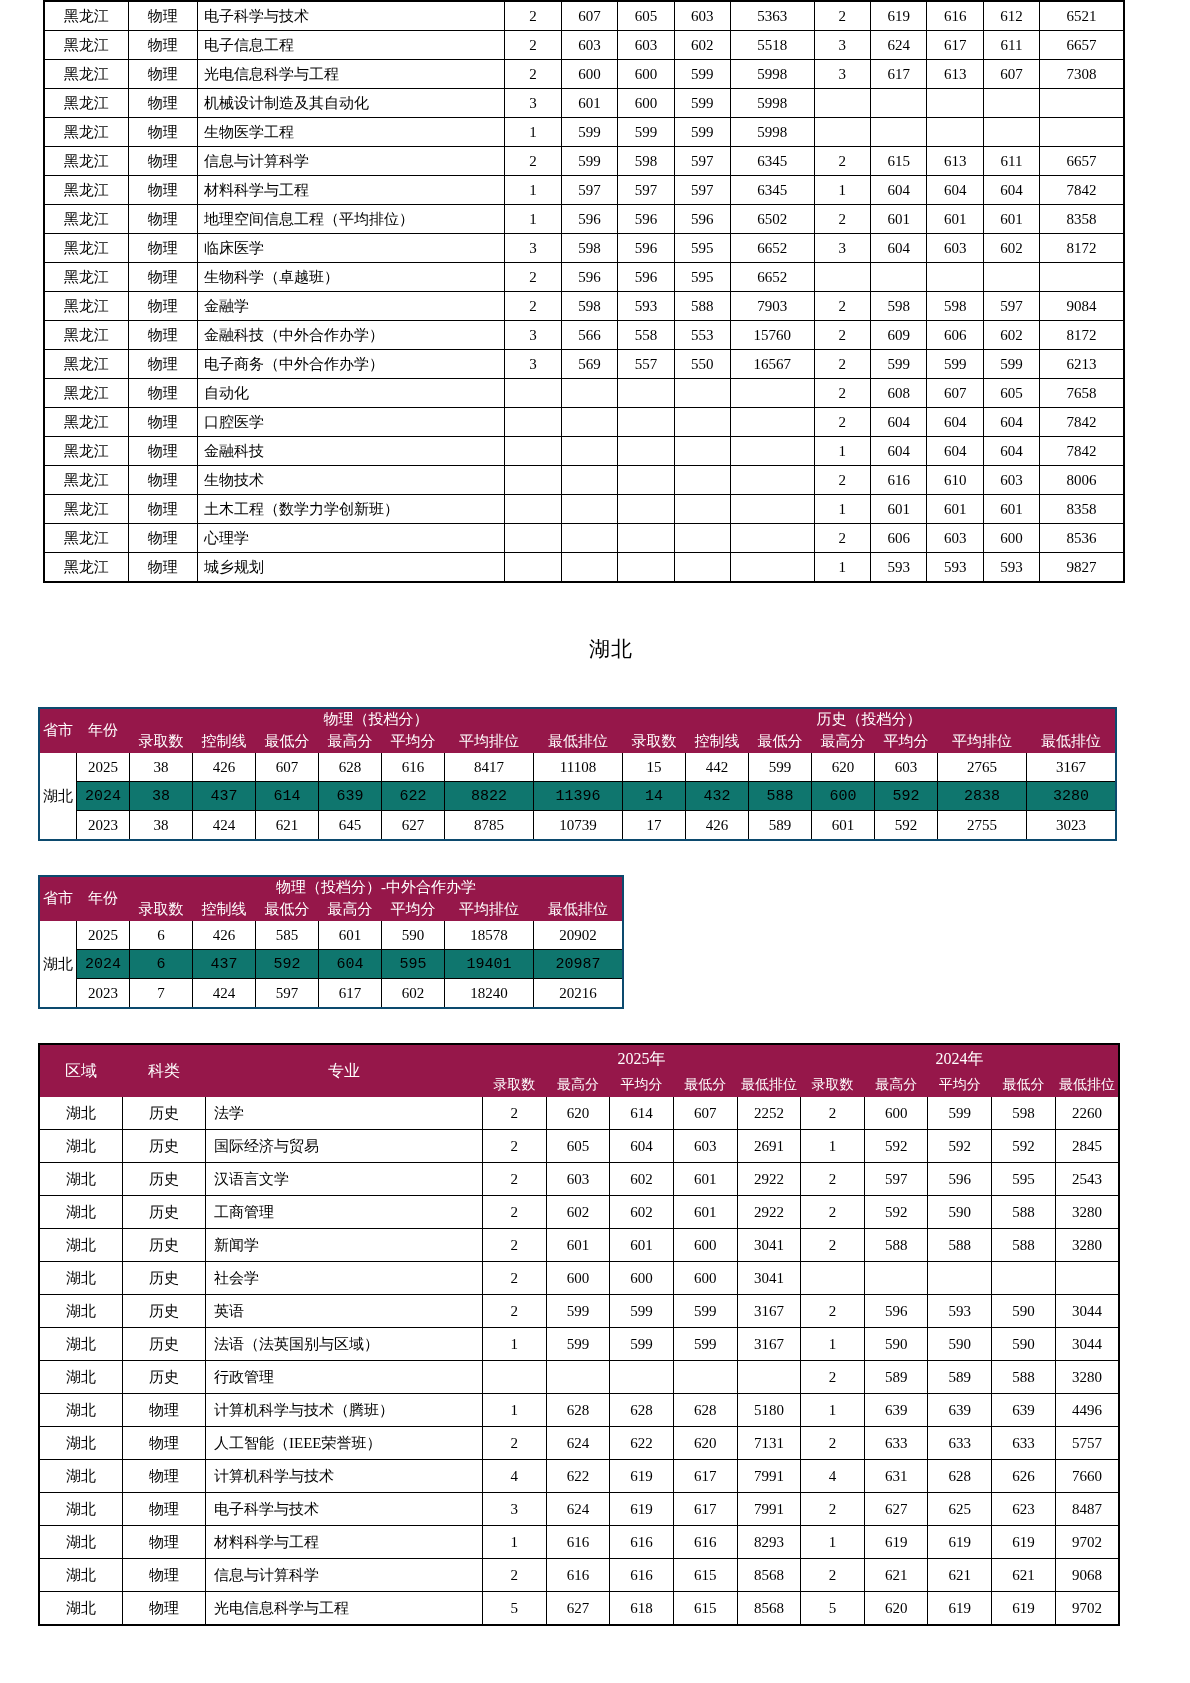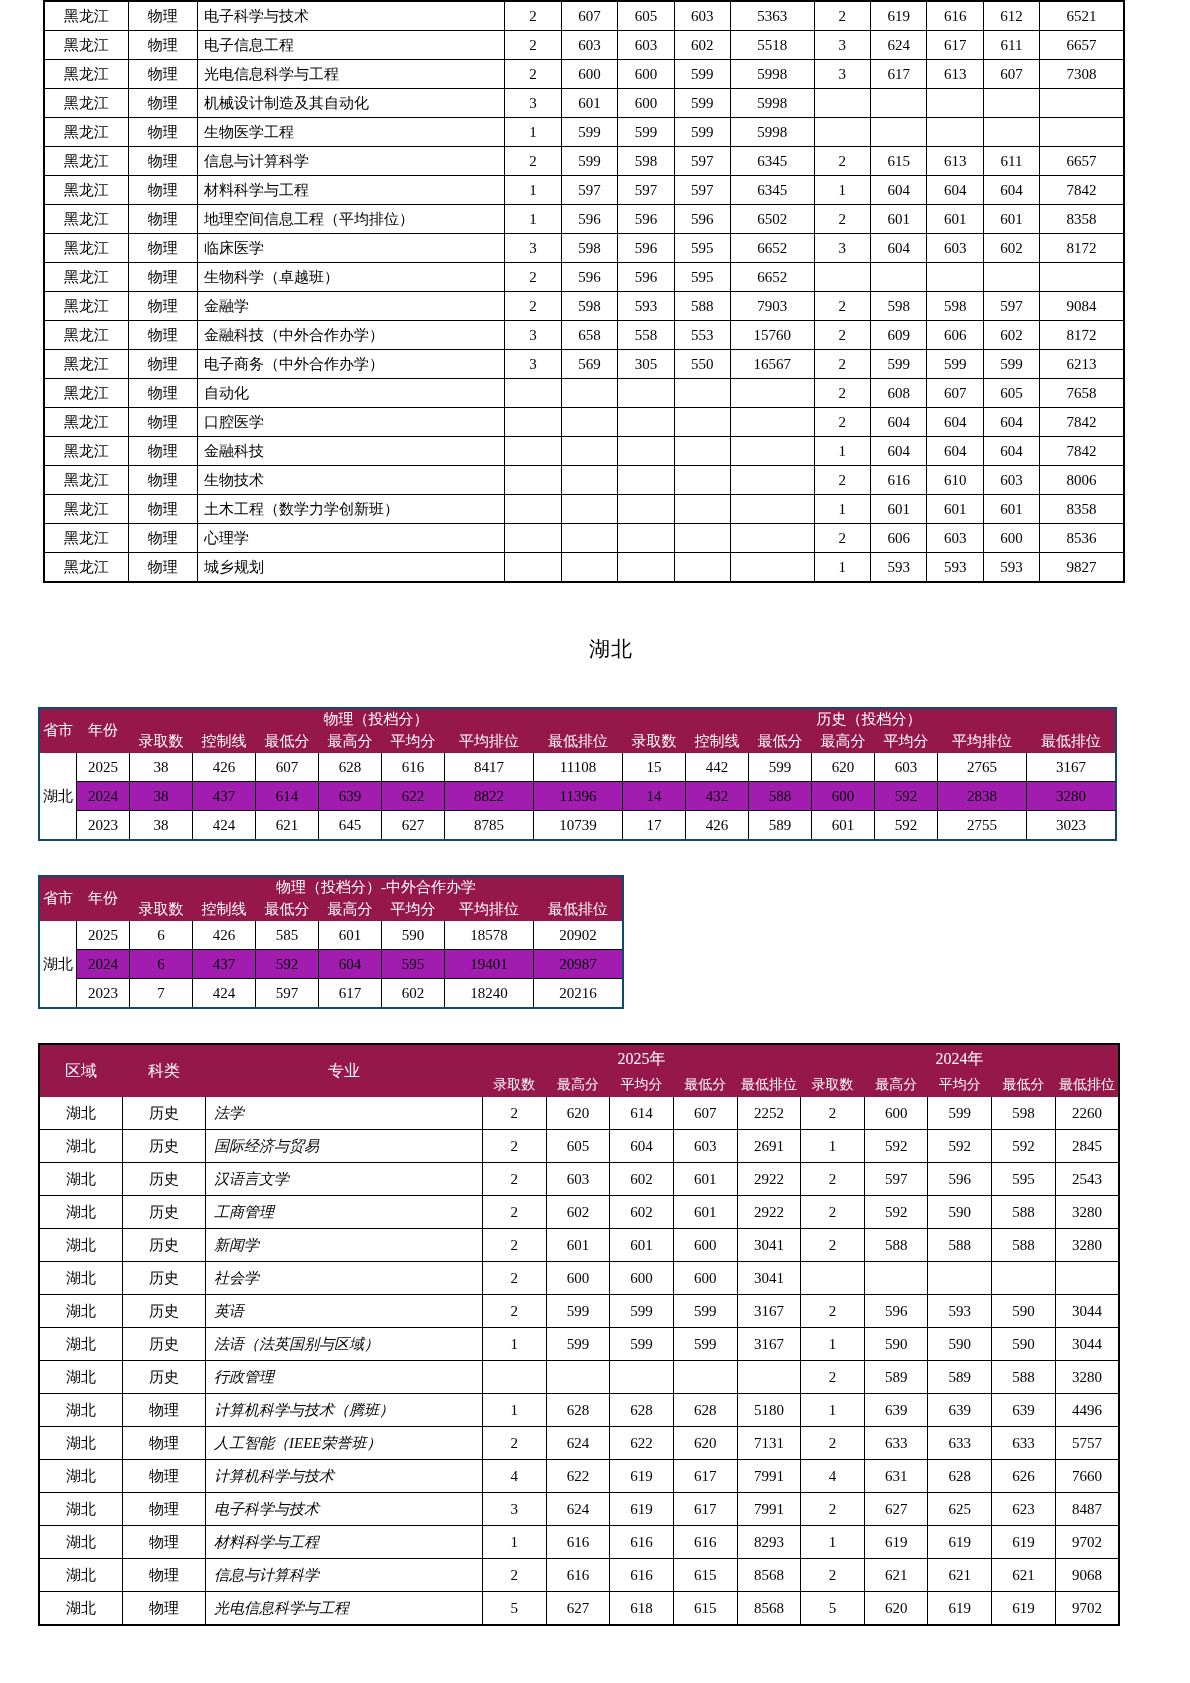--- a/index.html
+++ b/index.html
@@ -77,21 +77,22 @@
     font-family: "Liberation Serif", "DejaVu Serif", serif;
   }
   .t-sum th.corner {
     border-left: 1px solid #000;
   }
   .t-sum td {
     height: 28px;
     font-size: 15px;
   }
   .t-sum tr.alt td {
-    background: #a21caf;
+    background: #0f766e;
+    font-family: Liberation Mono, monospace;
   }
   .t-sum td.prov {
     font-size: 15px;
     width: 32px;
   }
   .t-sum td.year { width: 48px; }
   .t-sum td.v    { width: 62px; }
   .t-sum td.vr   { width: 88px; }
 
   .t-sum2 { margin-top: 34px; }
@@ -110,21 +111,21 @@
     font-size: 16px;
     padding: 6px 2px;
   }
   .t-detail th.small { font-size: 14px; padding: 4px 1px; }
   .t-detail td {
     height: 32px;
     font-size: 15px;
   }
   .t-detail td.c-area  { width: 78px; }
   .t-detail td.c-kind  { width: 78px; }
-  .t-detail td.c-major { width: 272px; text-align: left; padding-left: 8px; font-style: italic; }
+  .t-detail td.c-major { width: 272px; text-align: left; padding-left: 8px; }
   .t-detail td.c-n     { width: 48px; }
   .t-detail td.c-s     { width: 55px; }
   .t-detail td.c-r     { width: 72px; }
 
   .spacer-40 { height: 40px; }
 </style>
 </head>
 <body>
 
 <div class="page">
@@ -294,37 +295,37 @@
           <td class="num">598</td>
           <td class="num">598</td>
           <td class="num">597</td>
           <td class="rank">9084</td>
         </tr>
         <tr>
           <td class="region">黑龙江</td>
           <td class="subject">物理</td>
           <td class="major">金融科技（中外合作办学）</td>
           <td class="num">3</td>
-          <td class="num">658</td>
+          <td class="num">566</td>
           <td class="num">558</td>
           <td class="num">553</td>
           <td class="rank">15760</td>
           <td class="num">2</td>
           <td class="num">609</td>
           <td class="num">606</td>
           <td class="num">602</td>
           <td class="rank">8172</td>
         </tr>
         <tr>
           <td class="region">黑龙江</td>
           <td class="subject">物理</td>
           <td class="major">电子商务（中外合作办学）</td>
           <td class="num">3</td>
           <td class="num">569</td>
-          <td class="num">305</td>
+          <td class="num">557</td>
           <td class="num">550</td>
           <td class="rank">16567</td>
           <td class="num">2</td>
           <td class="num">599</td>
           <td class="num">599</td>
           <td class="num">599</td>
           <td class="rank">6213</td>
         </tr>
         <tr>
           <td class="region">黑龙江</td>

